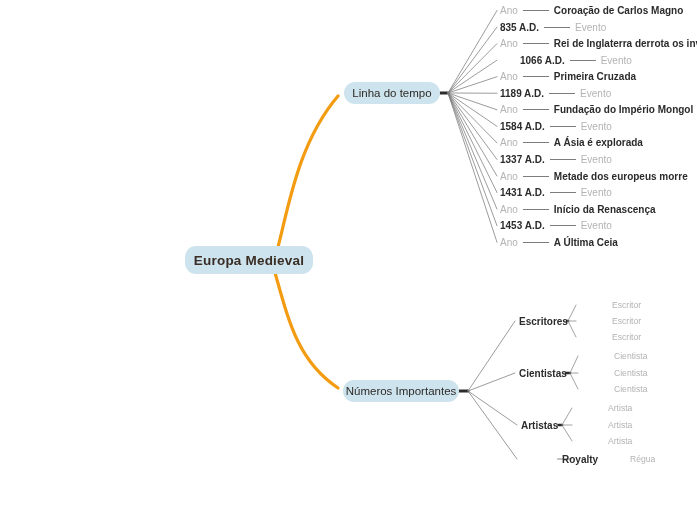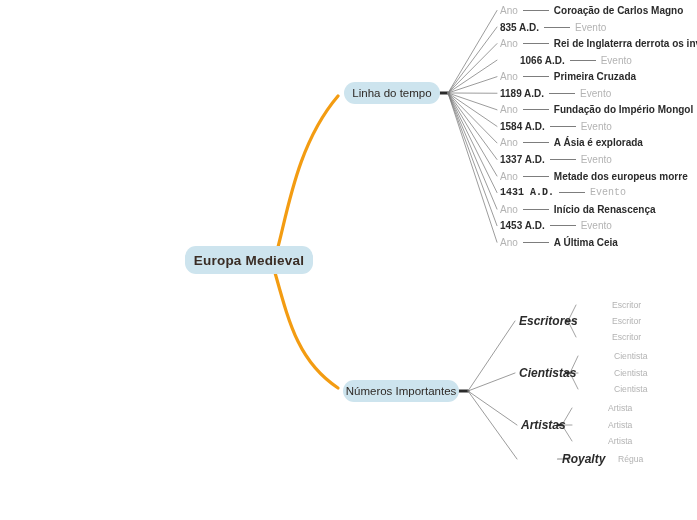--- a/index.html
+++ b/index.html
@@ -91,28 +91,27 @@
     display: inline-block;
   }
 
   
   .t-dark { color: #2b2b2b; font-weight: bold; }
   .t-gray { color: #b3b3b3; font-weight: normal; }
 
   
   .grp {
     position: absolute;
-    font-size: 12px;
+    font-size: 10px;
     font-weight: bold;
     color: #2b2b2b;
     white-space: nowrap;
     height: 12px;
     display: flex;
     align-items: center;
-    font-style: italic;
   }
   .leaf {
     position: absolute;
     font-size: 8.6px;
     color: #b3b3b3;
     white-space: nowrap;
     height: 12px;
     display: flex;
     align-items: center;
     margin-left: 32px;
@@ -231,21 +230,21 @@
       <div class="row" style="left: 500px; top: 152.95px;">
         <span class="lbl t-dark">1337 A.D.</span>
         <span class="dash" style="width: 26px;"></span>
         <span class="val t-gray">Evento</span>
       </div>
       <div class="row" style="left: 500px; top: 169.5px;">
         <span class="lbl t-gray">Ano</span>
         <span class="dash" style="width: 26px;"></span>
         <span class="val t-dark">Metade dos europeus morre</span>
       </div>
-      <div class="row" style="left: 500px; top: 186.05px; font-family: Liberation Mono, monospace;">
+      <div class="row" style="left: 500px; top: 186.05px;">
         <span class="lbl t-dark">1431 A.D.</span>
         <span class="dash" style="width: 26px;"></span>
         <span class="val t-gray">Evento</span>
       </div>
       <div class="row" style="left: 500px; top: 202.6px;">
         <span class="lbl t-gray">Ano</span>
         <span class="dash" style="width: 26px;"></span>
         <span class="val t-dark">Início da Renascença</span>
       </div>
       <div class="row" style="left: 500px; top: 219.15px;">
@@ -266,16 +265,16 @@
       <div class="leaf" style="left: 580px; top: 331px;">Escritor</div>
       <div class="grp" style="left: 519px; top: 367px;">Cientistas</div>
       <div class="leaf" style="left: 582px; top: 350px;">Cientista</div>
       <div class="leaf" style="left: 582px; top: 367px;">Cientista</div>
       <div class="leaf" style="left: 582px; top: 383px;">Cientista</div>
       <div class="grp" style="left: 521px; top: 419px;">Artistas</div>
       <div class="leaf" style="left: 576px; top: 402px;">Artista</div>
       <div class="leaf" style="left: 576px; top: 419px;">Artista</div>
       <div class="leaf" style="left: 576px; top: 435px;">Artista</div>
       <div class="grp" style="left: 521px; top: 453px; margin-left: 41px;">Royalty</div>
-      <div class="leaf" style="left: 586px; top: 453px;">Régua</div>
+      <div class="leaf" style="left: 566px; top: 453px; padding-left: 32px;">Régua</div>
     </div>
 
 </div>
 
 </body></html>

